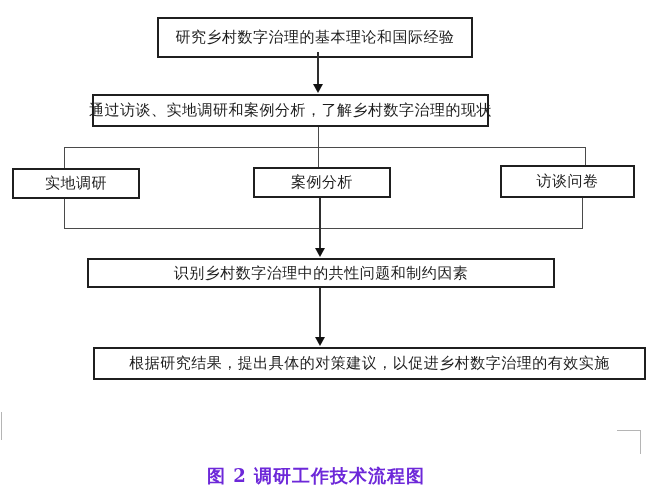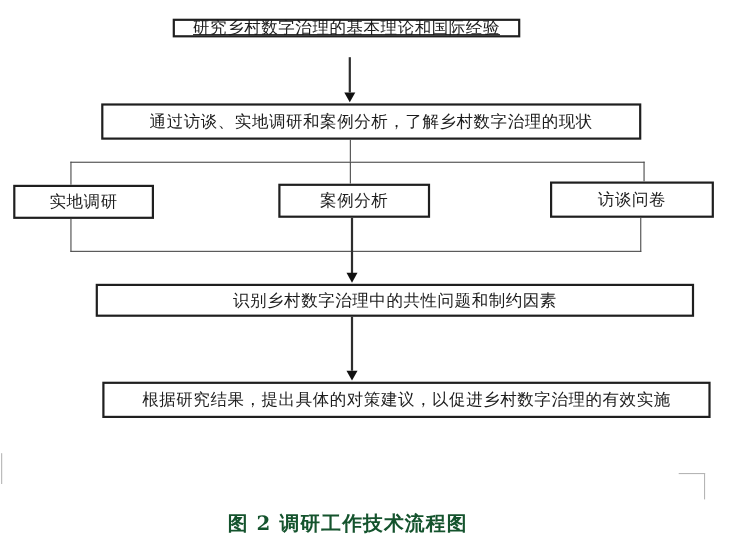--- a/index.html
+++ b/index.html
@@ -23,26 +23,26 @@
     background: #ffffff;
     display: flex;
     align-items: center;
     justify-content: center;
     text-align: center;
     font-size: 15px;
     letter-spacing: 0.5px;
     line-height: 1.1;
     white-space: nowrap;
   }
-  .box1 { left: 157px; top: 17px;  width: 316px; height: 17px; text-decoration: underline; }
-  .box2 { left: 92px;  top: 94px;  width: 491px; height: 33px; }
+  .box1 { left: 157px; top: 17px;  width: 316px; height: 41px; }
+  .box2 { left: 92px;  top: 94px;  width: 397px; height: 33px; }
   .box3a { left: 12px;  top: 168px; width: 128px; height: 31px; }
   .box3b { left: 253px; top: 167px; width: 138px; height: 31px; }
-  .box3c { left: 500px; top: 165px; width: 149px; height: 33px; }
-  .box4 { left: 87px;  top: 258px; width: 544px; height: 30px; }
+  .box3c { left: 500px; top: 165px; width: 135px; height: 33px; }
+  .box4 { left: 87px;  top: 258px; width: 468px; height: 30px; }
   .box5 { left: 93px;  top: 347px; width: 553px; height: 33px; }
 
   .line {
     position: absolute;
     background: #4a4a4a;
   }
   .stem { background: #2e2e2e; }
 
   .arrowhead {
     position: absolute;
@@ -60,21 +60,21 @@
 
   .caption {
     position: absolute;
     top: 464px;
     left: 0;
     width: 632px;
     text-align: center;
     font-size: 18px;
     font-weight: bold;
     letter-spacing: 1px;
-    color: #14532d;
+    color: #6d28d9;
   }
 </style>
 </head>
 <body>
 
 <div id="canvas">
 
   <div class="flow-box box1">
     <span>研究乡村数字治理的基本理论和国际经验</span>
   </div>

